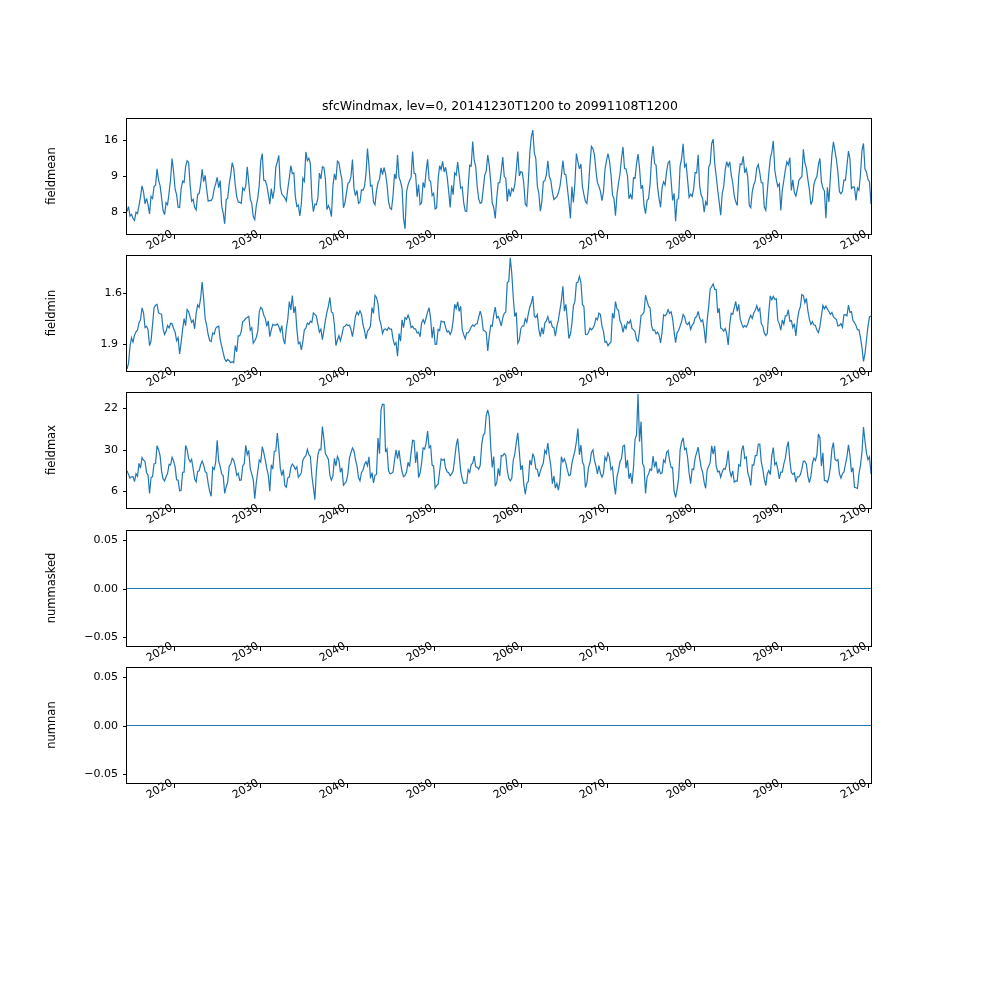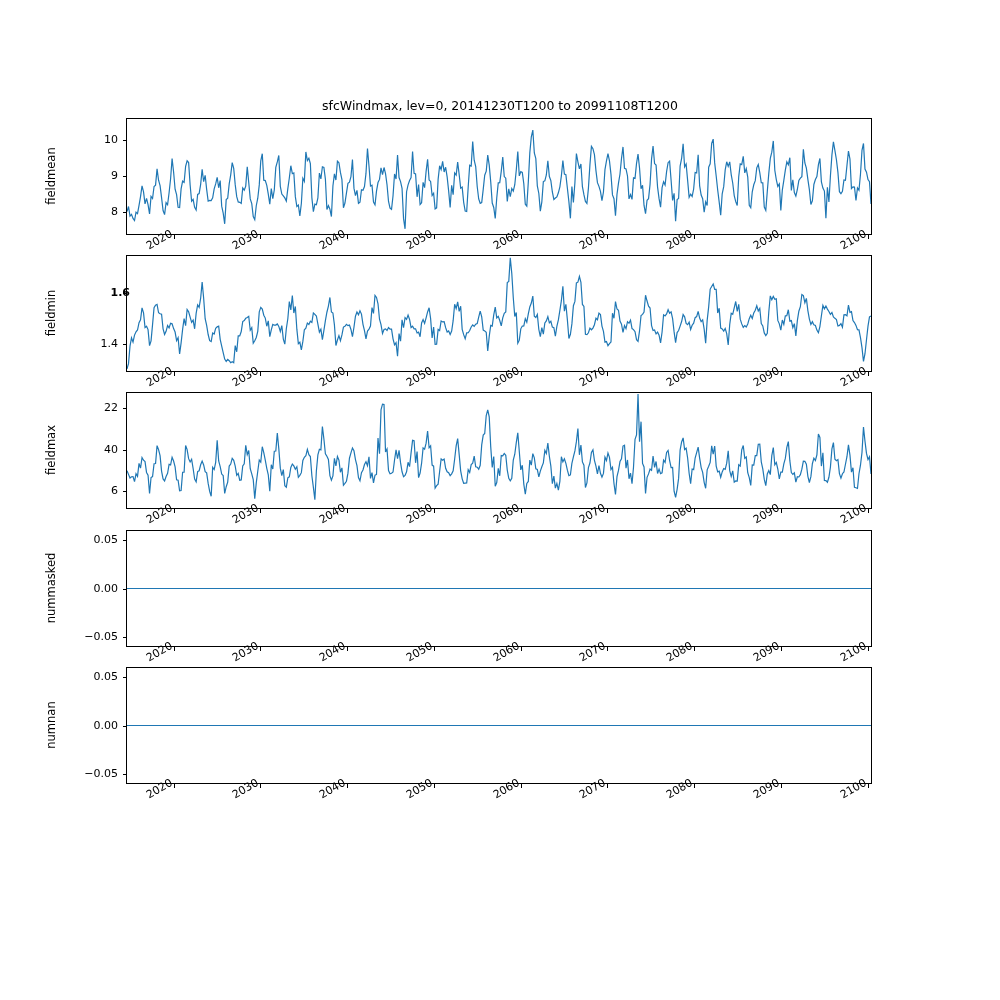--- a/index.html
+++ b/index.html
@@ -68,21 +68,21 @@
 <div class="panel" style="left: 126px; top: 118px; width: 746px; height: 117px;">
       <svg class="plotsvg" viewBox="0 0 746 117" preserveAspectRatio="none">
         <polyline fill="none" stroke="#1f77b4" stroke-width="1.2" vector-effect="non-scaling-stroke" points="0.00,94.18 1.51,89.00 3.01,98.74 4.52,97.07 6.03,101.13 7.54,103.32 9.04,94.89 10.55,96.26 12.06,87.97 13.56,78.95 15.07,67.99 16.58,74.17 18.08,86.39 19.59,80.66 21.10,87.19 22.61,96.58 24.11,78.84 25.62,80.89 27.13,68.72 28.63,67.31 30.14,50.74 31.65,62.27 33.16,67.79 34.66,80.05 36.17,93.12 37.68,97.30 39.18,85.06 40.69,87.22 42.20,75.06 43.71,60.78 45.21,40.20 46.72,53.98 48.23,71.47 49.73,76.96 51.24,89.81 52.75,90.02 54.25,71.17 55.76,63.24 57.27,64.42 58.78,48.08 60.28,42.51 61.79,44.25 63.30,67.09 64.80,83.66 66.31,81.74 67.82,89.81 69.33,92.54 70.83,76.69 72.34,75.89 73.85,66.51 75.35,51.12 76.86,63.82 78.37,57.27 79.87,71.54 81.38,83.44 82.89,82.75 84.40,82.93 85.90,80.23 87.41,71.03 88.92,66.08 90.42,59.40 91.93,69.95 93.44,62.70 94.95,88.66 96.45,95.75 97.96,106.62 99.47,82.01 100.97,80.67 102.48,65.97 103.99,56.76 105.49,44.39 107.00,50.23 108.51,66.79 110.02,79.05 111.52,84.40 113.03,84.78 114.54,85.82 116.04,70.15 117.55,72.35 119.06,68.26 120.57,48.71 122.07,64.55 123.58,81.28 125.09,86.03 126.59,99.18 128.10,102.38 129.61,88.26 131.12,80.57 132.62,67.05 134.13,42.65 135.64,35.32 137.14,62.24 138.65,62.62 140.16,67.51 141.66,76.50 143.17,86.73 144.68,70.73 146.19,80.96 147.69,72.27 149.20,49.24 150.71,43.69 152.21,37.06 153.72,68.48 155.23,76.40 156.74,78.18 158.24,80.24 159.75,83.44 161.26,70.90 162.76,60.05 164.27,47.51 165.78,55.66 167.28,54.90 168.79,79.00 170.30,89.09 171.81,87.49 173.31,98.49 174.82,85.92 176.33,60.34 177.83,63.41 179.34,33.52 180.85,42.35 182.36,39.97 183.86,45.35 185.37,80.24 186.88,94.29 188.38,86.57 189.89,87.18 191.40,80.37 192.91,54.98 194.41,61.01 195.92,48.58 197.43,49.25 198.93,61.10 200.44,91.99 201.95,88.18 203.45,91.66 204.96,99.22 206.47,68.13 207.98,55.76 209.48,62.08 210.99,42.84 212.50,44.49 214.00,54.32 215.51,61.71 217.02,90.37 218.53,85.50 220.03,75.33 221.54,65.47 223.05,64.19 224.55,58.70 226.06,41.23 227.57,70.33 229.07,77.86 230.58,72.65 232.09,85.90 233.60,84.66 235.10,71.95 236.61,72.46 238.12,68.70 239.62,55.37 241.13,30.04 242.64,47.80 244.15,68.21 245.65,67.31 247.16,84.58 248.67,87.39 250.17,73.38 251.68,64.66 253.19,61.48 254.69,49.64 256.20,56.57 257.71,49.36 259.22,55.68 260.72,66.90 262.23,83.94 263.74,90.59 265.24,91.81 266.75,78.11 268.26,55.90 269.77,61.12 271.27,36.78 272.78,59.55 274.29,63.74 275.79,70.65 277.30,101.38 278.81,111.76 280.32,74.01 281.82,67.02 283.33,62.53 284.84,59.67 286.34,33.06 287.85,55.30 289.36,55.91 290.86,79.18 292.37,66.61 293.88,87.01 295.39,85.20 296.89,64.42 298.40,69.90 299.91,53.32 301.41,41.06 302.92,62.05 304.43,63.51 305.94,77.84 307.44,75.46 308.95,91.46 310.46,90.36 311.96,61.47 313.47,47.56 314.98,51.45 316.48,43.14 317.99,53.88 319.50,49.13 321.01,58.92 322.51,73.11 324.02,89.90 325.53,67.48 327.03,76.98 328.54,54.83 330.05,57.03 331.56,43.85 333.06,56.44 334.57,70.44 336.08,69.32 337.58,84.76 339.09,93.70 340.60,94.04 342.11,69.19 343.61,46.95 345.12,47.74 346.63,22.86 348.13,41.94 349.64,48.38 351.15,68.70 352.65,81.35 354.16,85.77 355.67,85.04 357.18,71.60 358.68,57.14 360.19,53.13 361.70,36.79 363.20,46.99 364.71,63.96 366.22,85.48 367.73,90.03 369.23,101.20 370.74,80.44 372.25,64.93 373.75,64.76 375.26,53.28 376.77,38.81 378.27,58.56 379.78,60.17 381.29,83.77 382.80,71.04 384.30,79.11 385.81,70.75 387.32,73.43 388.82,66.87 390.33,51.85 391.84,33.13 393.35,57.84 394.85,53.63 396.36,54.41 397.87,65.83 399.37,86.83 400.88,88.70 402.39,63.99 403.89,34.48 405.40,18.07 406.91,11.21 408.42,34.58 409.92,40.30 411.43,67.97 412.94,75.80 414.44,93.77 415.95,84.27 417.46,63.64 418.97,63.00 420.47,56.99 421.98,42.48 423.49,58.54 424.99,62.69 426.50,74.23 428.01,81.88 429.52,80.39 431.02,79.25 432.53,75.08 434.04,68.95 435.54,57.83 437.05,42.29 438.56,56.05 440.06,56.64 441.57,70.41 443.08,84.12 444.59,101.07 446.09,68.66 447.60,84.86 449.11,64.84 450.61,35.14 452.12,43.59 453.63,50.81 455.14,45.78 456.64,68.86 458.15,77.00 459.66,83.81 461.16,85.93 462.67,70.28 464.18,46.45 465.68,27.87 467.19,30.18 468.70,36.34 470.21,52.54 471.71,64.77 473.22,68.50 474.73,73.62 476.23,83.02 477.74,74.29 479.25,51.47 480.76,42.66 482.26,35.30 483.77,42.65 485.28,56.34 486.78,77.20 488.29,81.11 489.80,98.44 491.31,76.54 492.81,65.20 494.32,55.93 495.83,40.21 497.33,28.41 498.84,50.22 500.35,50.83 501.85,57.95 503.36,81.23 504.87,76.88 506.38,81.77 507.88,59.79 509.39,60.37 510.90,45.16 512.40,35.72 513.91,49.90 515.42,70.97 516.93,67.49 518.43,87.95 519.94,96.36 521.45,82.70 522.95,81.06 524.46,66.49 525.97,40.57 527.47,27.45 528.98,45.38 530.49,46.92 532.00,69.30 533.50,81.02 535.01,89.65 536.52,69.80 538.02,63.84 539.53,67.18 541.04,53.61 542.55,44.45 544.05,42.90 545.56,62.37 547.07,82.89 548.57,75.58 550.08,104.04 551.59,81.89 553.09,80.75 554.60,47.90 556.11,40.16 557.62,25.34 559.12,48.64 560.63,45.81 562.14,62.41 563.64,79.64 565.15,76.54 566.66,78.74 568.17,71.24 569.67,54.44 571.18,54.88 572.69,36.32 574.19,67.99 575.70,77.43 577.21,81.09 578.72,94.84 580.22,84.26 581.73,88.02 583.24,49.10 584.74,45.63 586.25,24.78 587.76,20.46 589.26,44.64 590.77,57.99 592.28,72.24 593.79,84.62 595.29,97.93 596.80,76.12 598.31,68.83 599.81,51.81 601.32,43.52 602.83,48.24 604.34,43.60 605.84,56.53 607.35,65.08 608.86,77.91 610.36,84.07 611.87,88.09 613.38,58.58 614.88,45.68 616.39,46.36 617.90,38.02 619.41,54.78 620.91,50.52 622.42,59.07 623.93,87.79 625.43,90.22 626.94,74.04 628.45,66.90 629.96,62.71 631.46,49.71 632.97,46.37 634.48,54.55 635.98,64.88 637.49,64.94 639.00,89.58 640.51,92.89 642.01,73.69 643.52,55.37 645.03,40.08 646.53,33.76 648.04,22.31 649.55,52.17 651.05,61.62 652.56,68.55 654.07,66.12 655.58,92.93 657.08,72.30 658.59,62.45 660.10,52.09 661.60,43.53 663.11,46.55 664.62,39.40 666.13,72.64 667.63,61.83 669.14,74.85 670.65,78.44 672.15,71.70 673.66,62.51 675.17,60.12 676.67,58.66 678.18,30.88 679.69,44.75 681.20,50.02 682.70,61.42 684.21,71.82 685.72,86.98 687.22,83.21 688.73,66.62 690.24,61.62 691.75,58.61 693.25,46.64 694.76,40.16 696.27,63.89 697.77,70.29 699.28,73.31 700.79,101.02 702.29,69.40 703.80,84.41 705.31,58.01 706.82,36.55 708.32,23.16 709.83,32.08 711.34,41.44 712.84,54.31 714.35,73.94 715.86,76.01 717.37,73.48 718.87,61.93 720.38,62.31 721.89,47.31 723.39,32.71 724.90,40.65 726.41,70.69 727.92,69.13 729.42,69.22 730.93,82.76 732.44,70.08 733.94,72.50 735.45,56.18 736.96,31.89 738.46,24.89 739.97,50.93 741.48,54.05 742.99,61.65 744.49,63.81 746.00,86.40"></polyline>
       </svg>
     </div>
     <div class="ytickmark" style="left: 122.5px; top: 211.6px;"></div>
     <div class="ytick" style="left: 60px; width: 58px; top: 204.6px;">8</div>
     <div class="ytickmark" style="left: 122.5px; top: 175.6px;"></div>
     <div class="ytick" style="left: 60px; width: 58px; top: 168.6px;">9</div>
     <div class="ytickmark" style="left: 122.5px; top: 139.6px;"></div>
-    <div class="ytick" style="left: 60px; width: 58px; top: 132.6px;">10</div>
+    <div class="ytick" style="left: 60px; width: 58px; top: 132.6px;">16</div>
     <div class="ylabel" style="width: 117px; left: -8.5px; top: 168.5px;">fieldmean</div>
     <div class="xtickmark" style="left: 173.709px; top: 235px;"></div>
     <div class="xtick" style="left: 143.709px; top: 241px;">2020</div>
     <div class="xtickmark" style="left: 260.453px; top: 235px;"></div>
     <div class="xtick" style="left: 230.453px; top: 241px;">2030</div>
     <div class="xtickmark" style="left: 347.198px; top: 235px;"></div>
     <div class="xtick" style="left: 317.198px; top: 241px;">2040</div>
     <div class="xtickmark" style="left: 433.942px; top: 235px;"></div>
     <div class="xtick" style="left: 403.942px; top: 241px;">2050</div>
     <div class="xtickmark" style="left: 520.686px; top: 235px;"></div>
@@ -94,23 +94,23 @@
     <div class="xtickmark" style="left: 780.919px; top: 235px;"></div>
     <div class="xtick" style="left: 750.919px; top: 241px;">2090</div>
     <div class="xtickmark" style="left: 867.663px; top: 235px;"></div>
     <div class="xtick" style="left: 837.663px; top: 241px;">2100</div>
     <div class="panel" style="left: 126px; top: 255px; width: 746px; height: 117px;">
       <svg class="plotsvg" viewBox="0 0 746 117" preserveAspectRatio="none">
         <polyline fill="none" stroke="#1f77b4" stroke-width="1.2" vector-effect="non-scaling-stroke" points="0.00,114.92 1.51,109.50 3.01,91.77 4.52,83.31 6.03,87.64 7.54,80.45 9.04,77.06 10.55,75.30 12.06,67.79 13.56,64.85 15.07,52.77 16.58,57.91 18.08,72.87 19.59,71.48 21.10,74.87 22.61,91.18 24.11,86.30 25.62,69.86 27.13,52.67 28.63,50.06 30.14,49.18 31.65,57.72 33.16,58.79 34.66,59.23 36.17,74.12 37.68,79.81 39.18,76.63 40.69,70.77 42.20,73.12 43.71,68.50 45.21,68.93 46.72,73.88 48.23,77.35 49.73,86.19 51.24,83.17 52.75,99.70 54.25,88.31 55.76,74.67 57.27,63.78 58.78,70.86 60.28,54.48 61.79,56.73 63.30,62.26 64.80,67.59 66.31,65.21 67.82,74.04 69.33,58.37 70.83,49.67 72.34,52.15 73.85,42.94 75.35,26.44 76.86,43.03 78.37,63.76 79.87,70.55 81.38,79.88 82.89,86.15 84.40,87.00 85.90,78.25 87.41,79.29 88.92,73.47 90.42,72.08 91.93,71.44 93.44,84.79 94.95,91.67 96.45,98.35 97.96,104.82 99.47,107.28 100.97,105.27 102.48,106.53 103.99,108.51 105.49,107.50 107.00,108.52 108.51,91.10 110.02,97.46 111.52,81.22 113.03,81.23 114.54,76.85 116.04,66.70 117.55,65.67 119.06,63.39 120.57,62.65 122.07,61.40 123.58,75.49 125.09,72.87 126.59,88.67 128.10,86.20 129.61,82.88 131.12,76.64 132.62,56.87 134.13,52.31 135.64,54.05 137.14,60.26 138.65,63.16 140.16,71.46 141.66,66.00 143.17,82.03 144.68,75.20 146.19,69.59 147.69,70.40 149.20,70.25 150.71,69.08 152.21,71.63 153.72,76.73 155.23,70.85 156.74,84.55 158.24,89.74 159.75,74.02 161.26,63.82 162.76,46.32 164.27,54.75 165.78,40.24 167.28,58.04 168.79,51.35 170.30,74.46 171.81,89.15 173.31,87.74 174.82,95.56 176.33,86.88 177.83,75.01 179.34,73.54 180.85,68.29 182.36,69.61 183.86,66.35 185.37,67.55 186.88,58.02 188.38,59.45 189.89,61.01 191.40,69.39 192.91,77.42 194.41,74.52 195.92,85.16 197.43,75.74 198.93,65.77 200.44,57.21 201.95,50.98 203.45,42.18 204.96,56.97 206.47,58.00 207.98,70.03 209.48,91.09 210.99,85.49 212.50,80.99 214.00,86.14 215.51,80.33 217.02,72.31 218.53,71.51 220.03,69.56 221.54,70.87 223.05,70.33 224.55,74.75 226.06,82.00 227.57,72.47 229.07,61.29 230.58,56.98 232.09,59.84 233.60,55.75 235.10,59.09 236.61,69.55 238.12,76.02 239.62,84.22 241.13,76.38 242.64,74.39 244.15,71.23 245.65,52.45 247.16,58.47 248.67,40.02 250.17,42.19 251.68,48.59 253.19,64.35 254.69,69.85 256.20,78.78 257.71,74.76 259.22,74.15 260.72,75.73 262.23,72.76 263.74,74.49 265.24,74.39 266.75,84.24 268.26,90.31 269.77,88.13 271.27,101.99 272.78,78.93 274.29,86.66 275.79,64.92 277.30,73.01 278.81,62.75 280.32,64.47 281.82,60.09 283.33,64.58 284.84,72.79 286.34,71.47 287.85,74.15 289.36,74.05 290.86,78.32 292.37,77.43 293.88,82.10 295.39,68.06 296.89,64.71 298.40,68.58 299.91,63.00 301.41,56.95 302.92,52.67 304.43,63.72 305.94,83.45 307.44,72.24 308.95,89.82 310.46,89.64 311.96,74.65 313.47,75.87 314.98,66.16 316.48,67.07 317.99,66.77 319.50,72.89 321.01,77.35 322.51,76.26 324.02,79.82 325.53,76.32 327.03,65.82 328.54,49.08 330.05,53.48 331.56,46.56 333.06,56.36 334.57,51.16 336.08,74.65 337.58,80.01 339.09,84.10 340.60,78.25 342.11,78.06 343.61,75.83 345.12,72.22 346.63,70.19 348.13,71.58 349.64,69.43 351.15,68.71 352.65,62.22 354.16,56.07 355.67,61.95 357.18,75.42 358.68,76.18 360.19,77.57 361.70,96.59 363.20,81.72 364.71,70.61 366.22,71.32 367.73,59.94 369.23,52.07 370.74,62.97 372.25,61.39 373.75,65.59 375.26,71.14 376.77,62.97 378.27,58.23 379.78,56.91 381.29,27.11 382.80,25.81 384.30,1.82 385.81,17.63 387.32,42.46 388.82,61.63 390.33,57.48 391.84,88.76 393.35,85.66 394.85,74.09 396.36,71.30 397.87,71.20 399.37,63.79 400.88,67.32 402.39,58.96 403.89,51.85 405.40,47.89 406.91,40.86 408.42,61.25 409.92,62.60 411.43,59.50 412.94,74.81 414.44,81.94 415.95,72.95 417.46,79.43 418.97,68.04 420.47,65.97 421.98,61.59 423.49,68.00 424.99,66.42 426.50,72.31 428.01,72.90 429.52,81.66 431.02,71.55 432.53,64.99 434.04,55.34 435.54,45.49 437.05,30.91 438.56,56.12 440.06,49.12 441.57,64.99 443.08,83.94 444.59,79.60 446.09,69.06 447.60,50.56 449.11,46.17 450.61,27.41 452.12,26.64 453.63,20.78 455.14,26.72 456.64,49.27 458.15,51.30 459.66,79.67 461.16,80.02 462.67,78.14 464.18,73.36 465.68,75.03 467.19,73.37 468.70,69.91 470.21,63.31 471.71,64.86 473.22,58.17 474.73,59.60 476.23,71.31 477.74,76.76 479.25,87.64 480.76,87.09 482.26,91.23 483.77,89.11 485.28,87.46 486.78,58.18 488.29,63.29 489.80,46.35 491.31,53.93 492.81,55.23 494.32,66.22 495.83,69.35 497.33,77.75 498.84,70.73 500.35,73.92 501.85,66.83 503.36,68.47 504.87,65.25 506.38,73.84 507.88,74.88 509.39,77.01 510.90,85.17 512.40,86.81 513.91,76.26 515.42,60.60 516.93,59.38 518.43,57.14 519.94,39.95 521.45,45.81 522.95,50.98 524.46,52.94 525.97,70.83 527.47,75.82 528.98,75.22 530.49,79.30 532.00,77.45 533.50,80.55 535.01,88.35 536.52,77.38 538.02,59.81 539.53,60.97 541.04,58.96 542.55,54.65 544.05,58.28 545.56,56.82 547.07,63.71 548.57,77.26 550.08,88.09 551.59,77.87 553.09,75.84 554.60,71.31 556.11,66.69 557.62,59.62 559.12,61.89 560.63,68.67 562.14,69.89 563.64,67.33 565.15,74.79 566.66,70.46 568.17,68.38 569.67,62.76 571.18,61.65 572.69,56.28 574.19,63.17 575.70,66.73 577.21,65.01 578.72,74.44 580.22,88.66 581.73,65.49 583.24,51.77 584.74,33.65 586.25,30.96 587.76,28.41 589.26,33.97 590.77,33.97 592.28,58.00 593.79,53.13 595.29,73.41 596.80,74.21 598.31,76.37 599.81,73.74 601.32,78.96 602.83,90.42 604.34,69.71 605.84,58.36 607.35,59.33 608.86,52.86 610.36,46.27 611.87,56.32 613.38,49.17 614.88,64.28 616.39,69.06 617.90,72.53 619.41,70.77 620.91,72.16 622.42,69.22 623.93,63.76 625.43,60.31 626.94,63.53 628.45,57.89 629.96,55.11 631.46,50.68 632.97,55.91 634.48,53.28 635.98,68.76 637.49,71.17 639.00,78.26 640.51,80.92 642.01,78.66 643.52,56.91 645.03,40.59 646.53,44.50 648.04,41.14 649.55,43.98 651.05,43.45 652.56,65.50 654.07,69.03 655.58,75.40 657.08,65.10 658.59,69.48 660.10,60.84 661.60,60.76 663.11,54.68 664.62,66.28 666.13,65.65 667.63,72.94 669.14,68.86 670.65,81.26 672.15,65.79 673.66,56.21 675.17,51.60 676.67,39.17 678.18,40.31 679.69,47.52 681.20,43.08 682.70,55.52 684.21,64.20 685.72,69.64 687.22,66.84 688.73,70.11 690.24,70.77 691.75,75.37 693.25,78.05 694.76,71.81 696.27,60.79 697.77,50.35 699.28,53.76 700.79,50.86 702.29,54.03 703.80,56.43 705.31,59.42 706.82,57.48 708.32,62.09 709.83,63.42 711.34,64.67 712.84,71.23 714.35,70.60 715.86,68.84 717.37,72.47 718.87,59.88 720.38,59.64 721.89,60.93 723.39,49.90 724.90,57.32 726.41,56.58 727.92,65.66 729.42,67.75 730.93,70.62 732.44,74.99 733.94,75.08 735.45,82.97 736.96,93.20 738.46,107.29 739.97,99.40 741.48,85.21 742.99,71.38 744.49,61.90 746.00,61.04"></polyline>
       </svg>
     </div>
     <div class="ytickmark" style="left: 122.5px; top: 344.022px;"></div>
-    <div class="ytick" style="left: 60px; width: 58px; top: 337.022px;">1.4</div>
+    <div class="ytick" style="left: 60px; width: 58px; top: 337.022px;">1.9</div>
     <div class="ytickmark" style="left: 122.5px; top: 293.152px;"></div>
-    <div class="ytick" style="left: 72px; width: 58px; top: 286.152px; font-weight: bold;">1.6</div>
+    <div class="ytick" style="left: 64px; width: 58px; top: 286.152px;">1.6</div>
     <div class="ylabel" style="width: 117px; left: -8.5px; top: 305.5px;">fieldmin</div>
     <div class="xtickmark" style="left: 173.709px; top: 372px;"></div>
     <div class="xtick" style="left: 143.709px; top: 378px;">2020</div>
     <div class="xtickmark" style="left: 260.453px; top: 372px;"></div>
     <div class="xtick" style="left: 230.453px; top: 378px;">2030</div>
     <div class="xtickmark" style="left: 347.198px; top: 372px;"></div>
     <div class="xtick" style="left: 317.198px; top: 378px;">2040</div>
     <div class="xtickmark" style="left: 433.942px; top: 372px;"></div>
     <div class="xtick" style="left: 403.942px; top: 378px;">2050</div>
     <div class="xtickmark" style="left: 520.686px; top: 372px;"></div>
@@ -124,21 +124,21 @@
     <div class="xtickmark" style="left: 867.663px; top: 372px;"></div>
     <div class="xtick" style="left: 837.663px; top: 378px;">2100</div>
     <div class="panel" style="left: 126px; top: 392px; width: 746px; height: 117px;">
       <svg class="plotsvg" viewBox="0 0 746 117" preserveAspectRatio="none">
         <polyline fill="none" stroke="#1f77b4" stroke-width="1.2" vector-effect="non-scaling-stroke" points="0.00,78.99 1.51,82.81 3.01,86.55 4.52,85.20 6.03,85.05 7.54,90.12 9.04,82.09 10.55,84.77 12.06,71.64 13.56,76.39 15.07,65.68 16.58,68.38 18.08,69.80 19.59,80.82 21.10,83.67 22.61,102.22 24.11,85.97 25.62,85.07 27.13,72.00 28.63,71.74 30.14,53.51 31.65,57.59 33.16,63.79 34.66,79.44 36.17,87.39 37.68,89.44 39.18,84.90 40.69,81.73 42.20,72.55 43.71,73.09 45.21,65.48 46.72,69.23 48.23,75.20 49.73,88.27 51.24,88.69 52.75,99.46 54.25,99.27 55.76,80.60 57.27,80.58 58.78,53.47 60.28,57.58 61.79,66.84 63.30,70.23 64.80,67.47 66.31,76.79 67.82,87.67 69.33,90.36 70.83,79.94 72.34,79.11 73.85,72.99 75.35,69.28 76.86,73.19 78.37,79.96 79.87,81.24 81.38,92.00 82.89,100.15 84.40,105.09 85.90,75.56 87.41,77.85 88.92,70.51 90.42,48.24 91.93,69.14 93.44,74.83 94.95,82.45 96.45,84.04 97.96,102.11 99.47,95.33 100.97,90.66 102.48,74.35 103.99,72.34 105.49,66.52 107.00,68.43 108.51,74.42 110.02,83.74 111.52,81.73 113.03,88.72 114.54,88.41 116.04,74.20 117.55,72.05 119.06,53.31 120.57,62.65 122.07,58.49 123.58,77.06 125.09,82.32 126.59,88.23 128.10,107.58 129.61,91.45 131.12,79.63 132.62,68.19 134.13,70.29 135.64,54.64 137.14,60.72 138.65,68.26 140.16,76.65 141.66,83.16 143.17,99.89 144.68,73.07 146.19,77.30 147.69,59.21 149.20,59.04 150.71,40.80 152.21,56.54 153.72,76.47 155.23,84.06 156.74,77.90 158.24,94.28 159.75,95.82 161.26,86.30 162.76,85.32 164.27,75.80 165.78,72.31 167.28,74.16 168.79,77.56 170.30,75.07 171.81,85.73 173.31,83.84 174.82,81.07 176.33,68.70 177.83,65.42 179.34,63.86 180.85,57.39 182.36,62.75 183.86,64.62 185.37,84.19 186.88,96.04 188.38,108.48 189.89,79.18 191.40,62.90 192.91,57.24 194.41,57.87 195.92,34.22 197.43,46.76 198.93,61.87 200.44,64.41 201.95,67.59 203.45,84.00 204.96,88.75 206.47,84.38 207.98,66.51 209.48,74.20 210.99,64.59 212.50,68.33 214.00,80.59 215.51,76.17 217.02,93.86 218.53,92.00 220.03,89.76 221.54,81.56 223.05,66.36 224.55,60.92 226.06,56.02 227.57,58.83 229.07,67.69 230.58,73.90 232.09,85.95 233.60,89.38 235.10,81.00 236.61,78.37 238.12,72.79 239.62,69.92 241.13,73.95 242.64,65.02 244.15,86.94 245.65,80.99 247.16,91.37 248.67,83.60 250.17,82.89 251.68,45.74 253.19,61.86 254.69,17.24 256.20,11.37 257.71,11.72 259.22,60.05 260.72,56.94 262.23,78.97 263.74,82.12 265.24,81.59 266.75,80.39 268.26,68.13 269.77,57.89 271.27,66.91 272.78,58.42 274.29,70.88 275.79,80.15 277.30,85.13 278.81,83.81 280.32,80.09 281.82,70.50 283.33,74.95 284.84,60.96 286.34,48.15 287.85,48.48 289.36,71.04 290.86,59.64 292.37,86.16 293.88,81.40 295.39,71.43 296.89,55.87 298.40,57.16 299.91,51.04 301.41,38.73 302.92,55.70 304.43,53.74 305.94,73.32 307.44,74.45 308.95,96.69 310.46,94.25 311.96,92.69 313.47,79.84 314.98,67.07 316.48,68.47 317.99,67.18 319.50,76.54 321.01,80.14 322.51,81.17 324.02,84.05 325.53,82.29 327.03,79.16 328.54,67.15 330.05,53.76 331.56,46.39 333.06,62.49 334.57,79.22 336.08,87.34 337.58,91.87 339.09,91.62 340.60,91.49 342.11,77.97 343.61,80.84 345.12,72.79 346.63,71.32 348.13,64.17 349.64,75.08 351.15,75.50 352.65,77.54 354.16,73.55 355.67,52.76 357.18,42.85 358.68,41.23 360.19,22.90 361.70,17.07 363.20,24.25 364.71,54.84 366.22,75.75 367.73,64.76 369.23,94.91 370.74,91.10 372.25,76.74 373.75,84.26 375.26,63.66 376.77,63.98 378.27,61.49 379.78,63.34 381.29,78.44 382.80,86.89 384.30,89.33 385.81,86.79 387.32,68.22 388.82,62.28 390.33,50.53 391.84,40.59 393.35,59.54 394.85,78.27 396.36,73.47 397.87,92.67 399.37,103.03 400.88,92.00 402.39,90.02 403.89,68.33 405.40,73.40 406.91,61.69 408.42,65.99 409.92,77.14 411.43,77.86 412.94,85.26 414.44,79.45 415.95,75.02 417.46,71.19 418.97,58.38 420.47,61.60 421.98,50.86 423.49,64.38 424.99,74.44 426.50,92.33 428.01,84.58 429.52,96.71 431.02,91.98 432.53,98.74 434.04,89.90 435.54,64.87 437.05,70.06 438.56,66.97 440.06,71.65 441.57,78.57 443.08,84.17 444.59,83.34 446.09,71.70 447.60,65.07 449.11,58.92 450.61,49.51 452.12,36.17 453.63,62.88 455.14,53.03 456.64,70.16 458.15,73.45 459.66,96.10 461.16,91.38 462.67,75.96 464.18,71.28 465.68,60.41 467.19,57.86 468.70,68.64 470.21,74.47 471.71,82.35 473.22,73.77 474.73,81.66 476.23,85.61 477.74,81.78 479.25,65.29 480.76,68.67 482.26,61.11 483.77,65.46 485.28,77.95 486.78,75.58 488.29,92.09 489.80,103.25 491.31,85.17 492.81,78.80 494.32,69.72 495.83,66.97 497.33,53.99 498.84,53.22 500.35,76.52 501.85,68.10 503.36,87.23 504.87,81.57 506.38,92.26 507.88,75.23 509.39,47.05 510.90,42.71 512.40,1.00 513.91,49.46 515.42,29.16 516.93,71.64 518.43,75.26 519.94,102.14 521.45,85.77 522.95,82.29 524.46,77.39 525.97,78.74 527.47,64.08 528.98,75.69 530.49,69.69 532.00,81.88 533.50,77.35 535.01,81.98 536.52,81.30 538.02,68.38 539.53,70.56 541.04,60.55 542.55,58.42 544.05,68.48 545.56,75.94 547.07,75.67 548.57,99.90 550.08,106.13 551.59,98.00 553.09,86.86 554.60,58.12 556.11,49.86 557.62,45.72 559.12,57.45 560.63,56.16 562.14,66.13 563.64,81.64 565.15,92.16 566.66,77.35 568.17,77.92 569.67,66.14 571.18,60.72 572.69,55.10 574.19,66.21 575.70,75.89 577.21,80.69 578.72,90.86 580.22,96.97 581.73,78.13 583.24,74.51 584.74,70.65 586.25,53.78 587.76,62.17 589.26,53.95 590.77,74.35 592.28,80.19 593.79,79.48 595.29,85.73 596.80,80.30 598.31,76.83 599.81,77.68 601.32,71.36 602.83,58.92 604.34,78.98 605.84,84.81 607.35,79.19 608.86,90.62 610.36,89.48 611.87,89.67 613.38,72.95 614.88,74.34 616.39,57.80 617.90,53.42 619.41,66.37 620.91,65.06 622.42,81.09 623.93,86.01 625.43,94.01 626.94,73.21 628.45,73.33 629.96,63.63 631.46,63.72 632.97,52.14 634.48,52.02 635.98,70.05 637.49,77.27 639.00,87.94 640.51,94.30 642.01,82.34 643.52,78.92 645.03,83.07 646.53,63.79 648.04,55.47 649.55,73.01 651.05,70.74 652.56,77.32 654.07,87.46 655.58,80.54 657.08,80.54 658.59,72.08 660.10,66.58 661.60,55.38 663.11,49.43 664.62,68.86 666.13,80.92 667.63,82.85 669.14,81.17 670.65,90.69 672.15,85.19 673.66,85.43 675.17,83.11 676.67,77.53 678.18,69.41 679.69,69.47 681.20,72.51 682.70,84.73 684.21,91.06 685.72,85.11 687.22,71.95 688.73,66.32 690.24,68.68 691.75,62.89 693.25,41.69 694.76,45.28 696.27,74.36 697.77,60.82 699.28,88.96 700.79,89.15 702.29,90.83 703.80,85.76 705.31,75.39 706.82,56.88 708.32,50.42 709.83,67.41 711.34,68.95 712.84,67.77 714.35,81.99 715.86,86.56 717.37,82.09 718.87,80.39 720.38,72.48 721.89,64.81 723.39,52.74 724.90,63.15 726.41,80.51 727.92,76.11 729.42,95.96 730.93,96.40 732.44,97.12 733.94,82.13 735.45,73.48 736.96,60.51 738.46,34.75 739.97,49.07 741.48,61.43 742.99,67.64 744.49,64.80 746.00,82.39"></polyline>
       </svg>
     </div>
     <div class="ytickmark" style="left: 122.5px; top: 490.873px;"></div>
     <div class="ytick" style="left: 60px; width: 58px; top: 483.873px;">6</div>
     <div class="ytickmark" style="left: 122.5px; top: 449.676px;"></div>
-    <div class="ytick" style="left: 60px; width: 58px; top: 442.676px;">40</div>
+    <div class="ytick" style="left: 60px; width: 58px; top: 442.676px;">30</div>
     <div class="ytickmark" style="left: 122.5px; top: 408.479px;"></div>
     <div class="ytick" style="left: 60px; width: 58px; top: 401.479px;">22</div>
     <div class="ylabel" style="width: 117px; left: -8.5px; top: 442.5px;">fieldmax</div>
     <div class="xtickmark" style="left: 173.709px; top: 509px;"></div>
     <div class="xtick" style="left: 143.709px; top: 515px;">2020</div>
     <div class="xtickmark" style="left: 260.453px; top: 509px;"></div>
     <div class="xtick" style="left: 230.453px; top: 515px;">2030</div>
     <div class="xtickmark" style="left: 347.198px; top: 509px;"></div>
     <div class="xtick" style="left: 317.198px; top: 515px;">2040</div>
     <div class="xtickmark" style="left: 433.942px; top: 509px;"></div>

